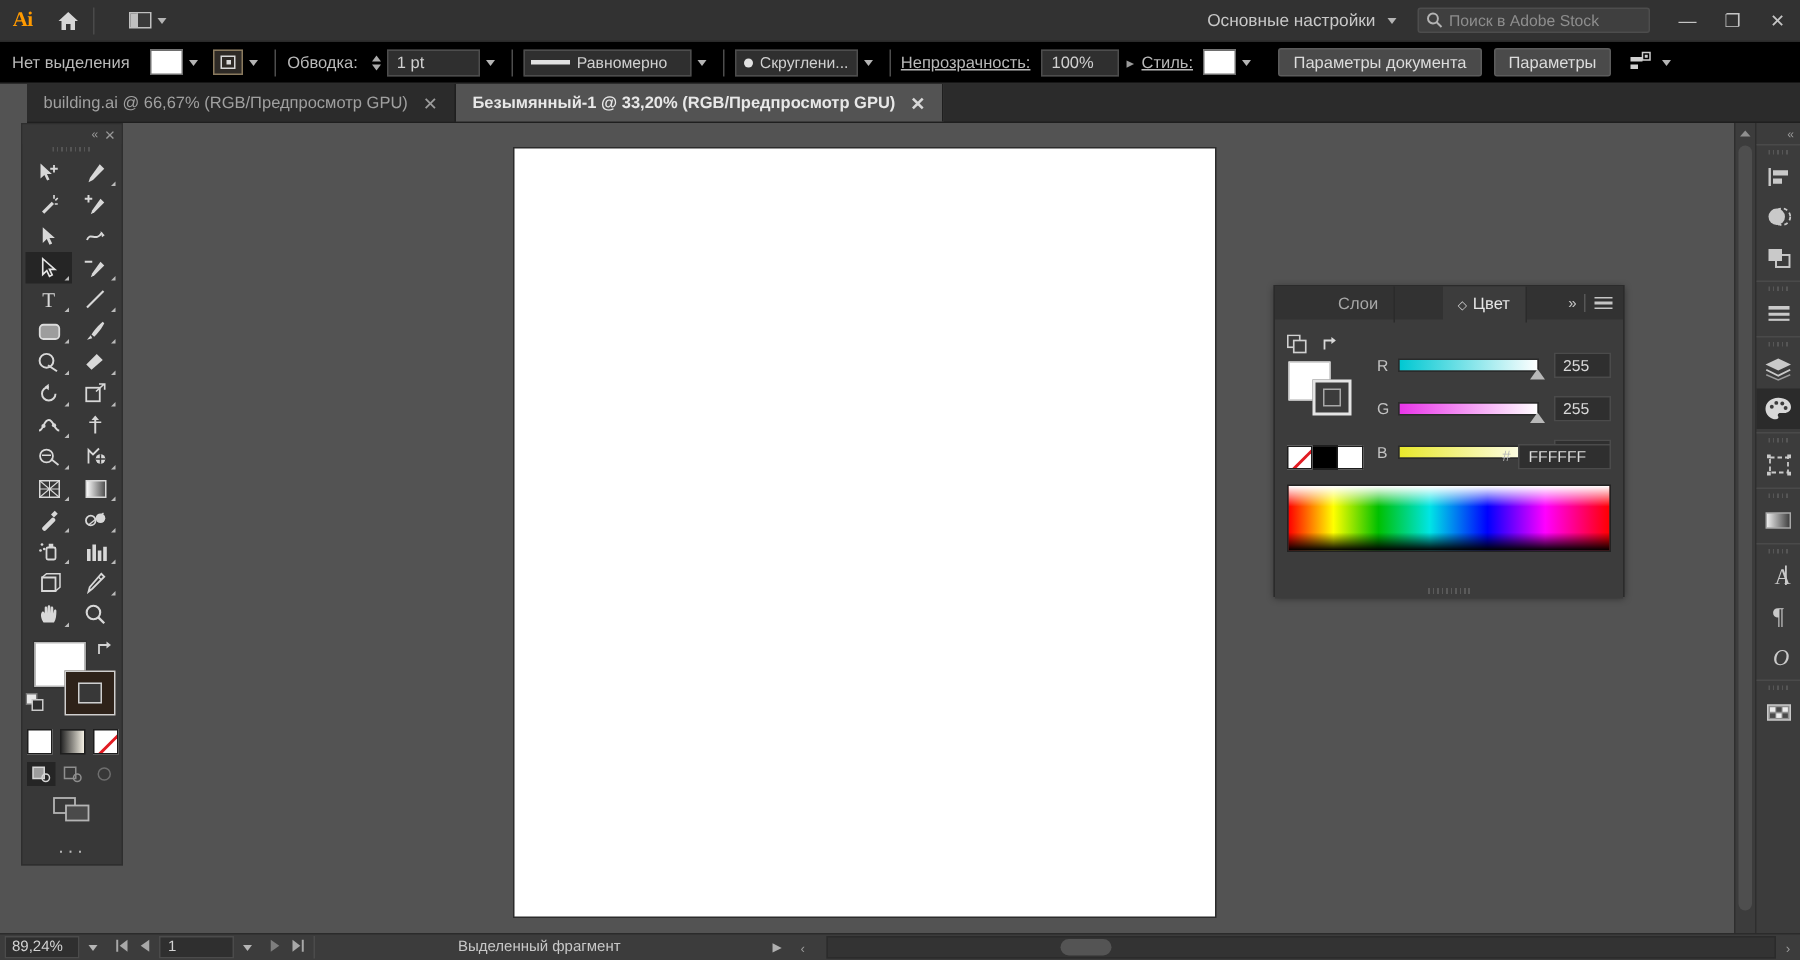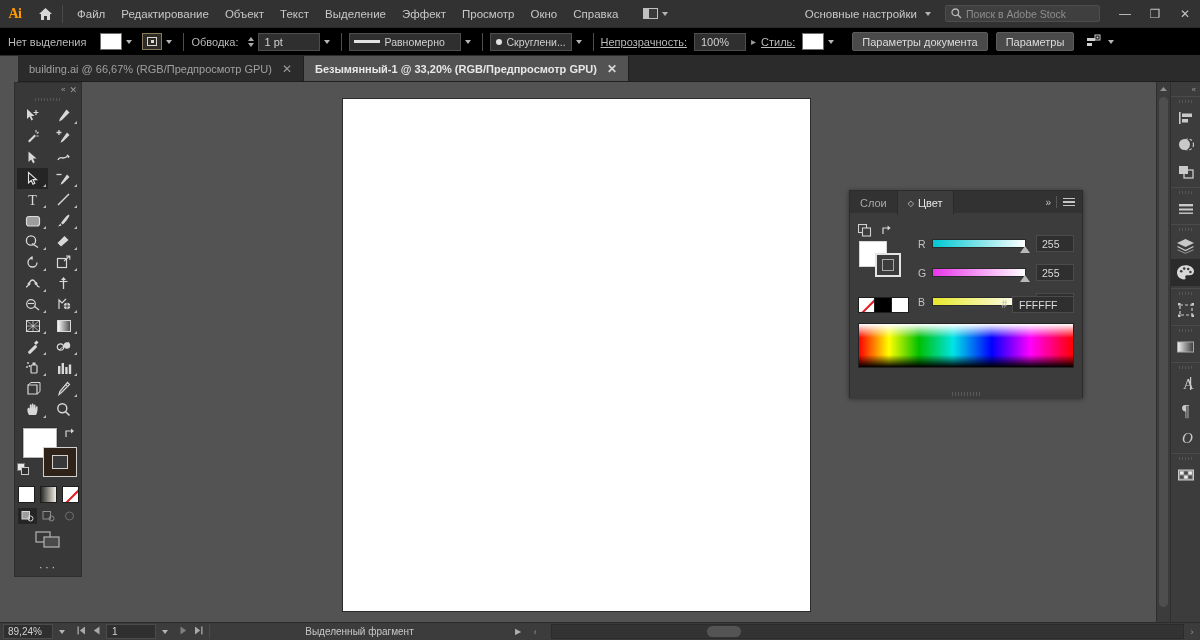--- a/index.html
+++ b/index.html
@@ -223,21 +223,21 @@
 
   
   .colorpanel {
     position: absolute; left: 933px; top: 190px; width: 234px; height: 208px;
     background: #3c3c3c; border: 1px solid #2b2b2b;
     box-shadow: 0 1px 5px rgba(0,0,0,.45);
   }
   .cp-tabs { height: 22px; display: flex; align-items: stretch; background: #323232; }
   .cp-tab {
     display: flex; align-items: center; gap: 4px; padding: 12px 10px;
-    font-size: 11px; color: #a8a8a8; border-right: 1px solid #2b2b2b;
+    font-size: 11px; color: #a8a8a8; border-right: 1px solid #2b2b2b; margin-left: 32px;
   }
   .cp-tab.active { background: #3c3c3c; color: #e6e6e6; }
   .cp-tab .dia { color: #cfcfcf; font-size: 8px; }
   .cp-tabs .spacer { flex: 1; }
   .cp-tabs .tools { display:flex; align-items:center; gap: 6px; padding: 0 7px; }
   .cp-tabs .dbl { color: #c5c5c5; font-size: 10px; letter-spacing:-1px; }
   .cp-tabs .bar { width: 1px; height: 12px; background: #575757; }
   .cp-tabs .burger { display:flex; flex-direction:column; gap:2px; }
   .cp-tabs .burger i { width: 12px; height: 1.5px; background: #c5c5c5; display:block; }
 
@@ -338,31 +338,20 @@
 <div class="app">
 
   <div class="menubar">
     <div class="ai-logo">Ai</div>
     <div class="home-btn">
       <svg width="15" height="14" viewBox="0 0 15 14">
           <path d="M7.5 1 L14 7 L12 7 L12 13 L9 13 L9 9 L6 9 L6 13 L3 13 L3 7 L1 7 Z" fill="#d6d6d6"></path>
         </svg>
     </div>
     <div class="vsep"></div>
-    <div class="menu-items">
-      <div class="menu-item">Файл</div>
-      <div class="menu-item">Редактирование</div>
-      <div class="menu-item">Объект</div>
-      <div class="menu-item">Текст</div>
-      <div class="menu-item">Выделение</div>
-      <div class="menu-item">Эффект</div>
-      <div class="menu-item">Просмотр</div>
-      <div class="menu-item">Окно</div>
-      <div class="menu-item">Справка</div>
-    </div>
     <div class="arrange-btn">
       <div class="arrange-ico">
           <i></i>
           <i></i>
         </div>
       <div class="chev"></div>
     </div>
     <div class="menu-right">
       <div class="ws-name">Основные настройки</div>
       <div class="chev"></div>

